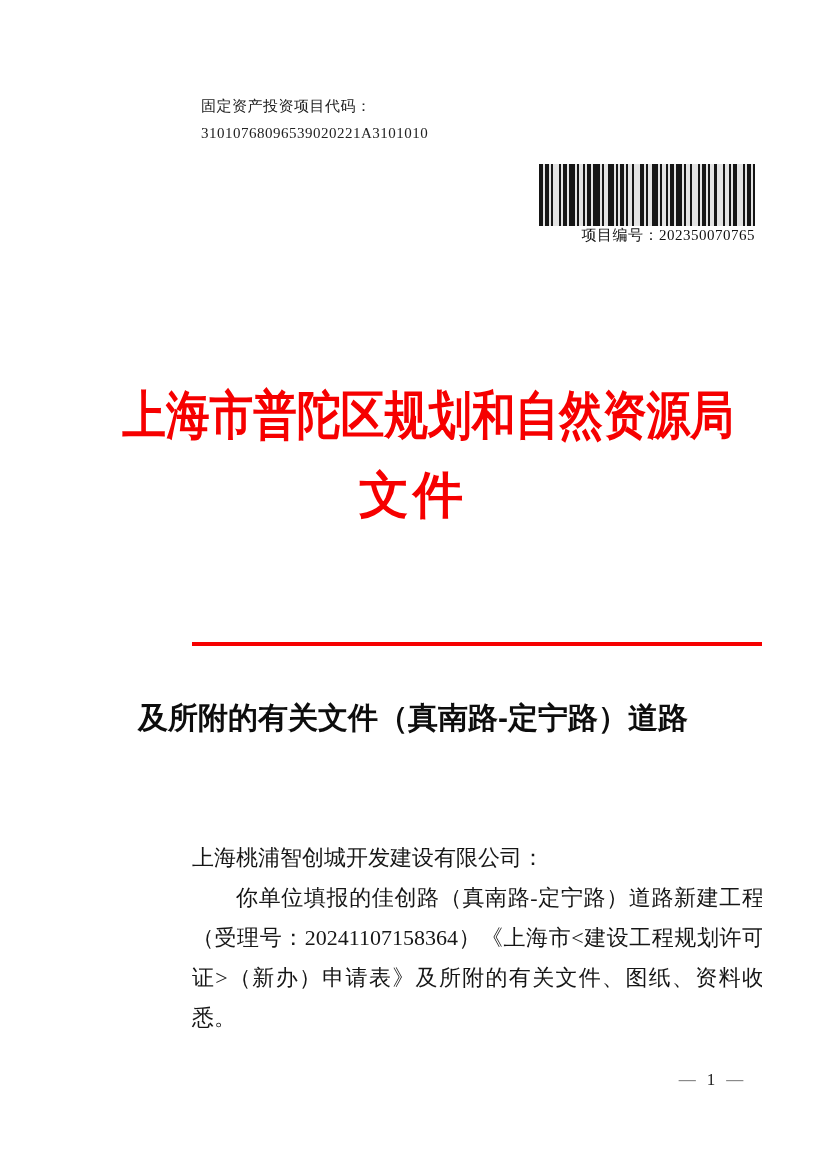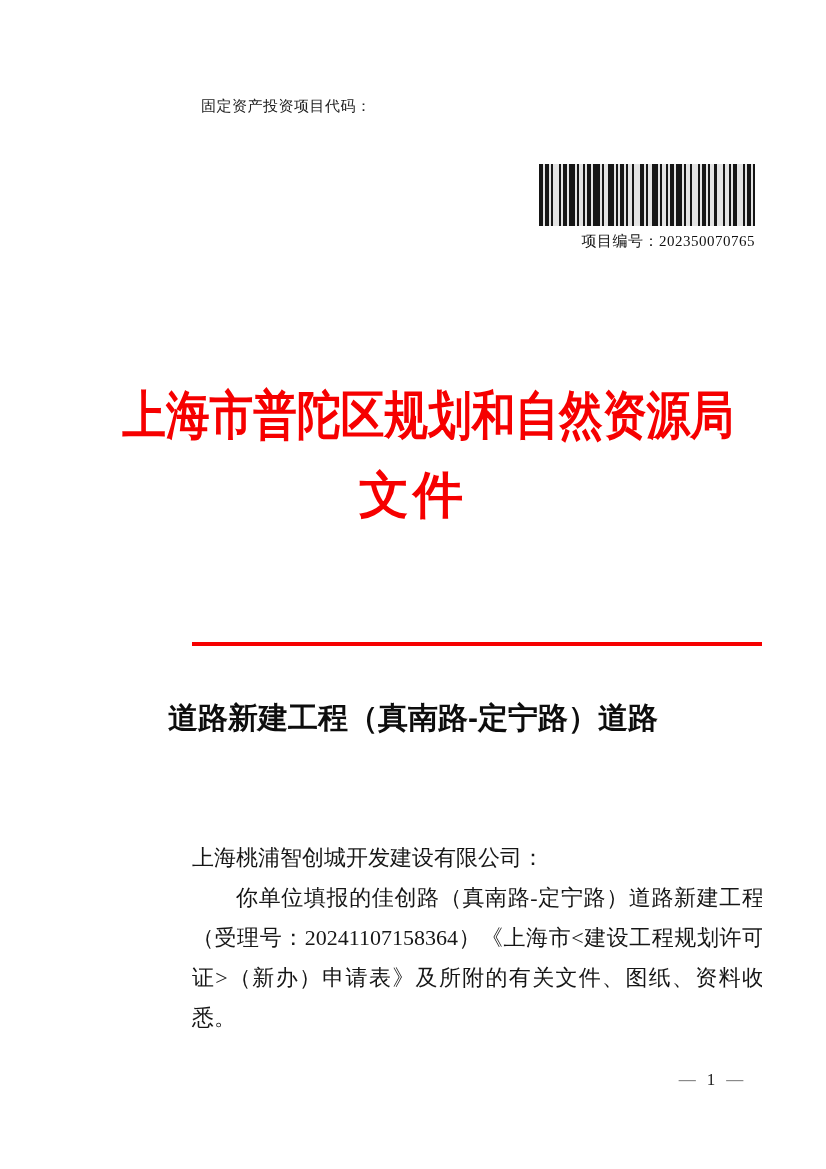--- a/index.html
+++ b/index.html
@@ -25,21 +25,20 @@
   
   .barcode-wrap { position:absolute; left:475px; top:164px; width:216px; }
   .barcode {
     width:216px; height:62px;
     display:flex; align-items:stretch;
     background:#d8d8d8;
   }
   .barcode .bar { flex-basis:0; background:#161616; }
   .barcode .gap { flex-basis:0; background:#e3e3e3; }
   .barcode-label {
-    margin-top:6px;
     font-size:15px; text-align:right;
     letter-spacing:0.5px; color:#111;
     white-space:nowrap;
   }
 
   
   .masthead {
     position:absolute; top:388px; left:0; width:100%;
     text-align:center; color:#f60000; font-weight:bold;
   }
@@ -94,20 +93,21 @@
   .page-footer .dash { color:#8a8a8a; font-weight:bold; }
   .page-footer .num { color:#222; }
 </style>
 </head>
 <body>
 
 <div class="page">
 
   <div class="project-code">
     <div>固定资产投资项目代码：</div>
+    <div>31010768096539020221A3101010</div>
   </div>
 
   <div class="barcode-wrap">
     <div class="barcode" id="barcode">
         <div class="bar" style="flex-grow: 2;"></div>
         <div class="gap" style="flex-grow: 1;"></div>
         <div class="bar" style="flex-grow: 2;"></div>
         <div class="gap" style="flex-grow: 1;"></div>
         <div class="bar" style="flex-grow: 1;"></div>
         <div class="gap" style="flex-grow: 3;"></div>
@@ -180,21 +180,21 @@
 
   <div class="masthead">
     <div class="masthead-org">上海市普陀区规划和自然资源局</div>
     <div class="masthead-word">文件</div>
   </div>
 
 
   <div class="red-rule"></div>
 
   <h1 class="doc-title">
-    <span class="title-line">道路新建工程（真南路-定宁路）道路</span>
+    <span class="title-line">及所附的有关文件（真南路-定宁路）道路</span>
   </h1>
 
   <div class="body-text">
     <p>上海桃浦智创城开发建设有限公司：</p>
     <p class="indent">你单位填报的佳创路（真南路-定宁路）道路新建工程（受理号：20241107158364）《上海市&lt;建设工程规划许可证&gt;（新办）申请表》及所附的有关文件、图纸、资料收悉。</p>
   </div>
 
   <div class="page-footer">
     <span class="dash">—</span>
     <span class="num">1</span>

